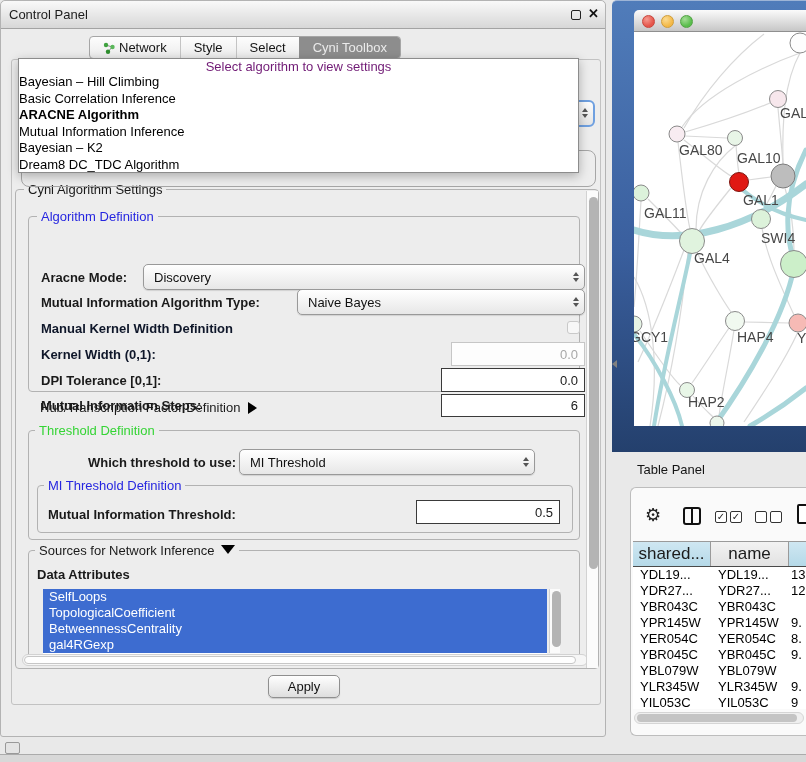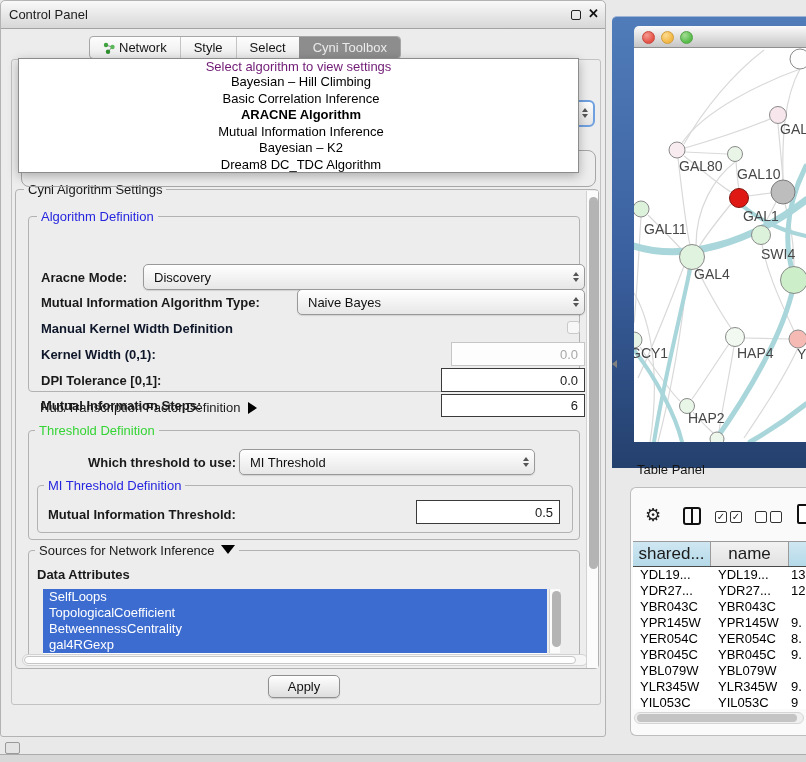--- a/index.html
+++ b/index.html
@@ -21,21 +21,21 @@
   .tabbar .seg.sel { background:#8d8d8d; color:#ebebeb; border-left-color:#8d8d8d; }
   .top-tabs { left:88px; top:35px; }
   .bottom-tabs { left:145px; top:707px; }
 
   
   .content-panel { left:10px; top:58px; width:590px; height:646px; background:#ededed; border:1px solid #c2c2c2; border-radius:3px; }
 
   
   .popup { left:17px; top:57px; width:561px; height:115px; background:#ffffff; border:1px solid #8c8c8c; box-shadow:0 3px 10px rgba(0,0,0,.28); z-index:40; }
   .popup .ph { text-align:center; font-size:13px; color:#701a75; line-height:15px; }
-  .popup .item { font-size:13px; line-height:16.5px; padding-left:5px; color:#000; white-space:nowrap;text-align:center; }
+  .popup .item { font-size:13px; line-height:16.5px; color:#000; white-space:nowrap; }
   .popup .item.bold { font-weight:bold; }
 
   
   .ghost-combo { left:560px; top:99px; width:34px; height:27px; border:2px solid #6fa0e0; border-radius:6px; background:linear-gradient(#fdfdfd,#e4e4e4); z-index:5; }
   .ghost-box { left:20px; top:149px; width:575px; height:37px; border:1px solid #a6a6a6; border-radius:8px; z-index:1; }
 
   
   .group { border:1px solid #b2b2b2; border-radius:4px; }
   .gtitle { position:absolute; font-size:13px; background:#ededed; padding:0 4px; white-space:nowrap; }
   .blue { color:#2626e0; }
@@ -66,21 +66,21 @@
   .hscroll { background:#f6f6f6; border:1px solid #d2d2d2; border-radius:6px; }
   .hthumb { position:absolute; top:1px; height:8px; background:#fefefe; border:1px solid #c6c6c6; border-radius:4px; }
 
   .apply-btn { left:267px; top:674px; width:72px; height:23px; border:1px solid #8f8f8f; border-radius:5px; background:linear-gradient(#fefefe,#dedede); font-size:13px; text-align:center; line-height:21px; color:#111; box-shadow:0 1px 1px rgba(0,0,0,.15); }
 
   .mini-icon { left:5px; top:742px; width:15px; height:12px; border:1px solid #999; border-radius:2px; background:#e4e4e4; }
   .bottom-strip { left:0; top:754px; width:806px; height:8px; background:#d8d8d8; border-top:1px solid #ababab; }
   .split-arrow { left:612px; top:360px; width:0; height:0; border-top:4px solid transparent; border-bottom:4px solid transparent; border-right:5px solid #808080; }
 
   
-  .net-frame { left:612px; top:16px; width:194px; height:452px; background:linear-gradient(#507cba,#3a5f9e 55%,#24406d); border-radius:5px 0 0 0; border-top:1px solid #9db4d6; }
+  .net-frame { left:612px; top:0; width:194px; height:452px; background:linear-gradient(#507cba,#3a5f9e 55%,#24406d); border-radius:5px 0 0 0; border-top:1px solid #9db4d6; }
   .net-titlebar { position:absolute; left:22px; top:9px; width:172px; height:22px; background:linear-gradient(#fbfbfb,#c6c6c6); border-bottom:1px solid #8f8f8f; border-radius:5px 0 0 0; }
   .light { position:absolute; top:4.5px; width:13px; height:13px; border-radius:50%; }
   .light.red { left:8px; background:radial-gradient(circle at 35% 30%, #f59a90, #e5554a 65%); border:1px solid #c8453c; }
   .light.yellow { left:27px; background:radial-gradient(circle at 35% 30%, #fbdb91, #f3b847 65%); border:1px solid #d09d37; }
   .light.green { left:46px; background:radial-gradient(circle at 35% 30%, #a5dd96, #59bd4c 65%); border:1px solid #52a344; }
   .net-canvas { position:absolute; left:22px; top:31px; width:172px; height:394px; background:#ffffff; overflow:hidden; }
 
   
   .tp-label { left:637px; top:462px; font-size:13px; color:#141414; }
   .tpanel { left:630px; top:487px; width:176px; height:249px; background:#fafafa; border:1px solid #bdbdbd; border-right:none; border-radius:6px 0 0 6px; overflow:hidden; }

